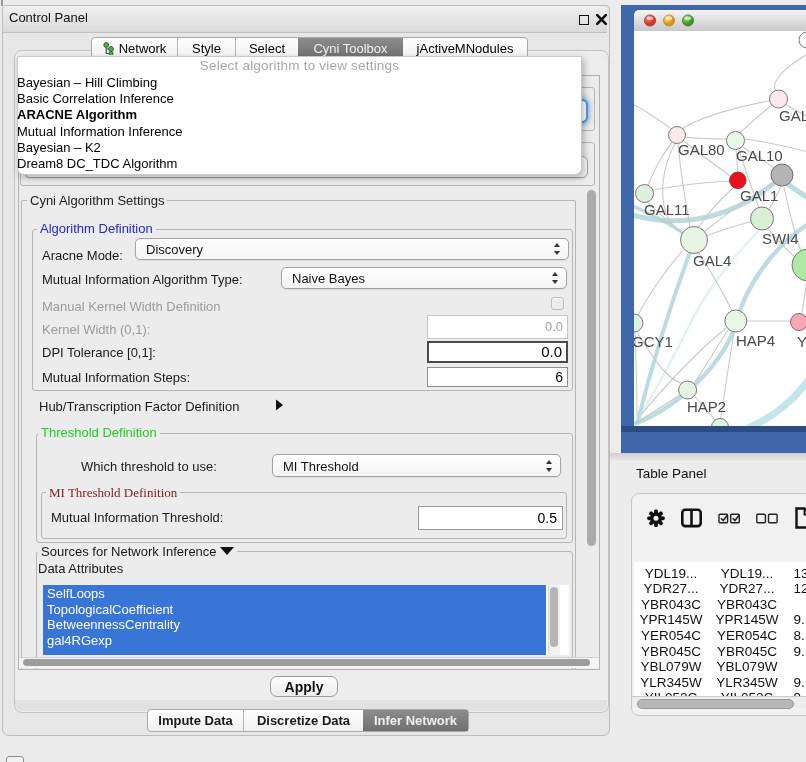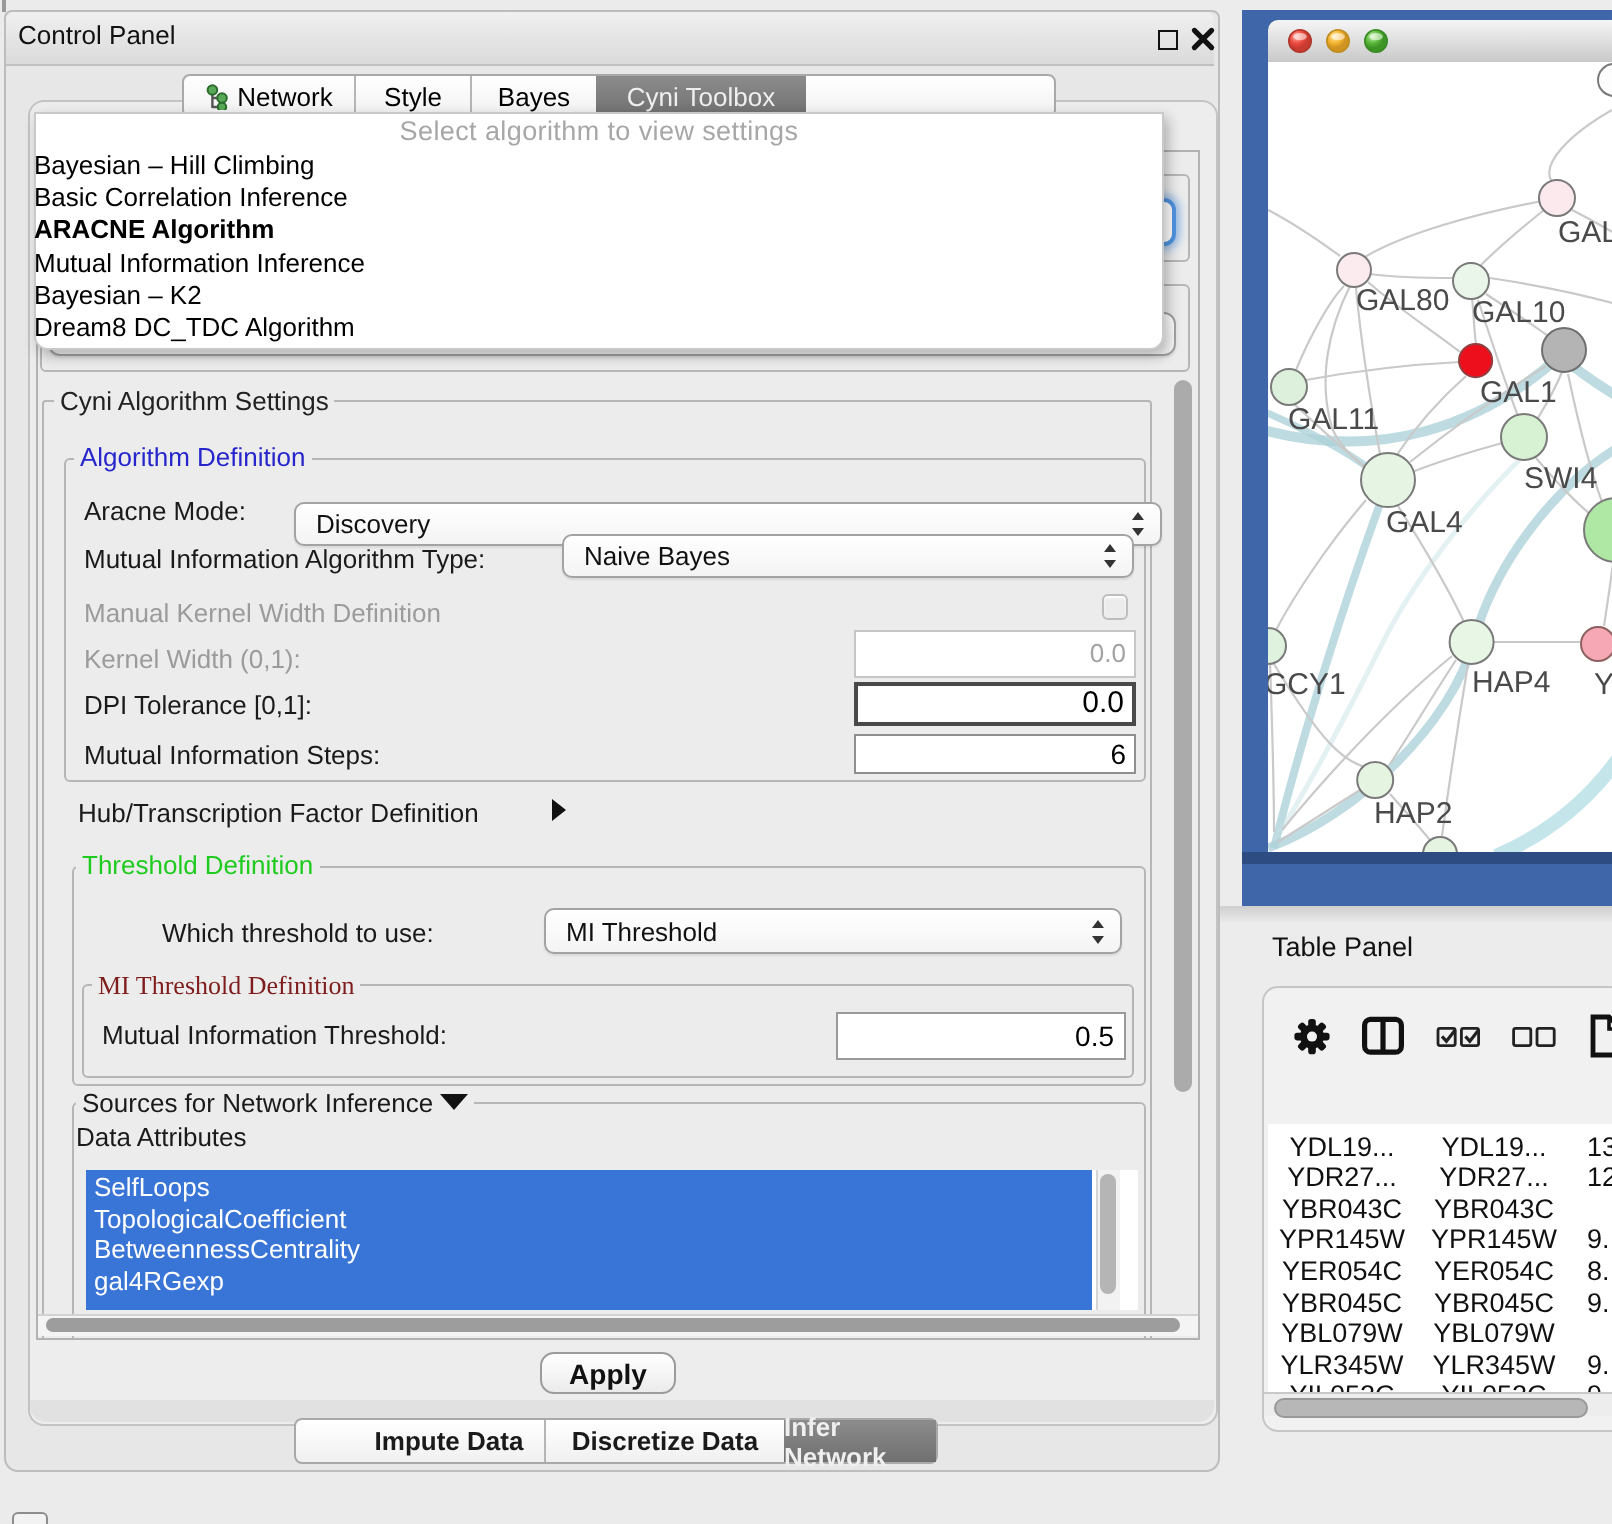--- a/index.html
+++ b/index.html
@@ -33,40 +33,41 @@
 <div class="abs" style="left:91px;top:37px;width:435px;height:20px;background:linear-gradient(#ffffff,#f1f1f1);border:1px solid #a9a9a9;border-radius:4px;display:flex;font-size:13px;color:#000;">
   <div style="width:85px;display:flex;align-items:center;justify-content:center;border-right:1px solid #b5b5b5;">
     <svg width="12" height="13" viewBox="0 0 12 13" style="margin-right:4px;">
           <path d="M3.2 3.5 V12 M3.2 7 H7 M3.2 11.5 H7" stroke="#555" stroke-width="1.2" fill="none"></path>
           <circle cx="3.2" cy="3" r="2.4" fill="#57a857" stroke="#2b6b2b"></circle>
           <circle cx="8" cy="7" r="2.4" fill="#57a857" stroke="#2b6b2b"></circle>
           <circle cx="8" cy="11.5" r="2.1" fill="#57a857" stroke="#2b6b2b"></circle>
         </svg>
     Network</div>
   <div style="width:57px;display:flex;align-items:center;justify-content:center;border-right:1px solid #b5b5b5;">Style</div>
-  <div style="width:62px;display:flex;align-items:center;justify-content:center;">Bayes</div>
+  <div style="width:62px;display:flex;align-items:center;justify-content:center;">Select</div>
   <div style="width:105px;display:flex;align-items:center;justify-content:center;background:linear-gradient(#8c8c8c,#707070);color:#efefef;">Cyni Toolbox</div>
+  <div style="flex:1;display:flex;align-items:center;justify-content:center;">jActiveMNodules</div>
 </div>
 
 <div class="abs" id="scrollpane" style="left:18px;top:75px;width:580px;height:593px;border:1px solid #b2b2b2;background:#ececec;overflow:hidden;">
 
   <div class="grp" style="left:1px;top:11px;width:573px;height:42px;"></div>
   <div class="abs" style="left:5px;top:23px;width:560px;height:20px;background:#fff;border:2px solid #4f94e0;border-radius:6px;box-shadow:0 0 4px 2px rgba(82,148,226,0.55);"></div>
 
   <div class="grp" style="left:1px;top:66px;width:573px;height:42px;"></div>
   <div class="combo" style="left:5px;top:80px;width:562px;height:20px;border-radius:6px;"></div>
 
   <div class="grp" style="left:2px;top:124px;width:553px;height:560px;border-radius:2px;"></div>
   <div class="gtitle" style="left:8px;top:118px;color:#222;">Cyni Algorithm Settings</div>
 
   <div class="grp" style="left:13px;top:153px;width:539px;height:160px;"></div>
   <div class="gtitle" style="left:18px;top:146px;color:#2626cc;">Algorithm Definition</div>
 
   <div class="lab" style="left:23px;top:172px;">Aracne Mode:</div>
-  <div class="combo" style="left:116px;top:175px;width:432px;height:20px;margin-left:12px;">
+  <div class="combo" style="left:116px;top:162px;width:432px;height:20px;">
         <span class="ctext">Discovery</span>
         <span class="spin"></span>
       </div>
   <div class="lab" style="left:23px;top:196px;">Mutual Information Algorithm Type:</div>
   <div class="combo" style="left:262px;top:191px;width:284px;height:20px;">
         <span class="ctext">Naive Bayes</span>
         <span class="spin"></span>
       </div>
 
   <div class="lab" style="left:23px;top:223px;color:#9b9b9b;">Manual Kernel Width Definition</div>
@@ -106,21 +107,21 @@
   <div class="abs" style="left:567.5px;top:114px;width:9px;height:356px;background:#ababab;border-radius:5px;"></div>
   <div class="abs" style="left:0;top:581px;width:580px;height:10px;background:#f4f4f4;border-top:1px solid #d2d2d2;"></div>
   <div class="abs" style="left:4px;top:582.5px;width:567px;height:7px;background:#9d9d9d;border-radius:4px;"></div>
 </div>
 
 <div class="abs" style="left:15px;top:700px;width:592px;height:11px;background:#e1e1e1;border-radius:0 0 8px 8px;"></div>
 
 <div class="abs" style="left:270px;top:676px;width:66px;height:19px;background:linear-gradient(#ffffff,#ebebeb);border:1px solid #9b9b9b;border-radius:7px;display:flex;align-items:center;justify-content:center;font-size:14px;font-weight:600;color:#111;">Apply</div>
 
 <div class="abs" style="left:147px;top:709px;width:320px;height:21px;background:linear-gradient(#ffffff,#f0f0f0);border:1px solid #a9a9a9;border-radius:4px;display:flex;font-size:13px;font-weight:600;color:#1a1a1a;">
-  <div style="width:95px;display:flex;align-items:center;justify-content:center;border-right:1px solid #b5b5b5;padding-left:29px;">Impute Data</div>
+  <div style="width:95px;display:flex;align-items:center;justify-content:center;border-right:1px solid #b5b5b5;">Impute Data</div>
   <div style="width:119px;display:flex;align-items:center;justify-content:center;">Discretize Data</div>
   <div style="flex:1;display:flex;align-items:center;justify-content:center;background:linear-gradient(#8c8c8c,#707070);color:#efefef;">Infer Network</div>
 </div>
 
 <div class="abs" style="left:6px;top:756px;width:16px;height:12px;border:1.5px solid #8d8d8d;border-radius:3px;background:#f2f2f2;"></div>
 
 <svg class="abs" style="left:616px;top:372px;" width="6" height="7" viewBox="0 0 6 7">
       <path d="M5.5 0.5 L1 3.5 L5.5 6.5 Z" fill="#8a8a8a"></path>
     </svg>
 

